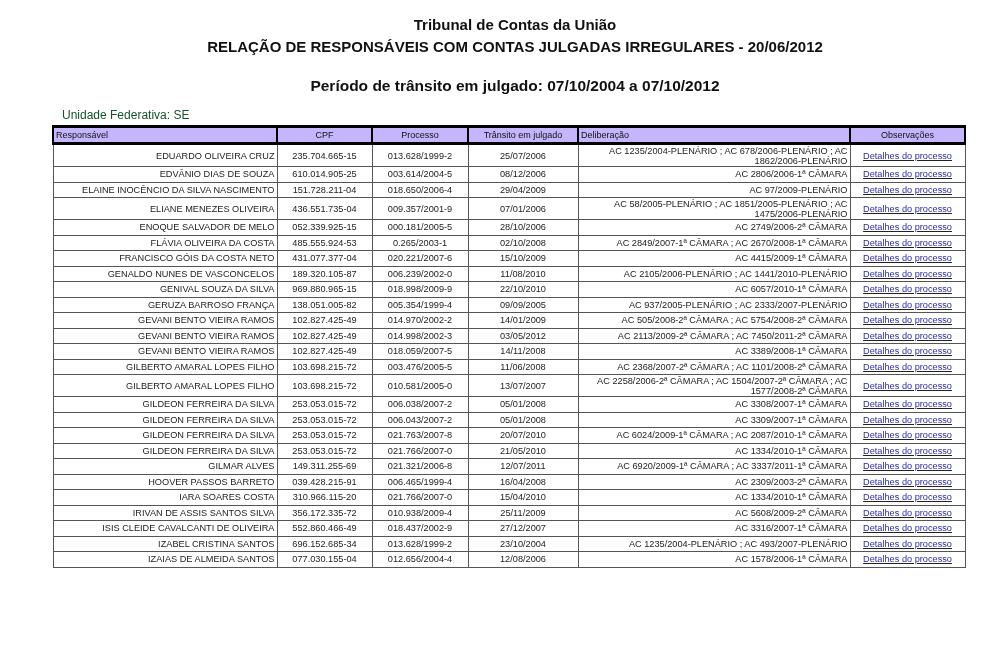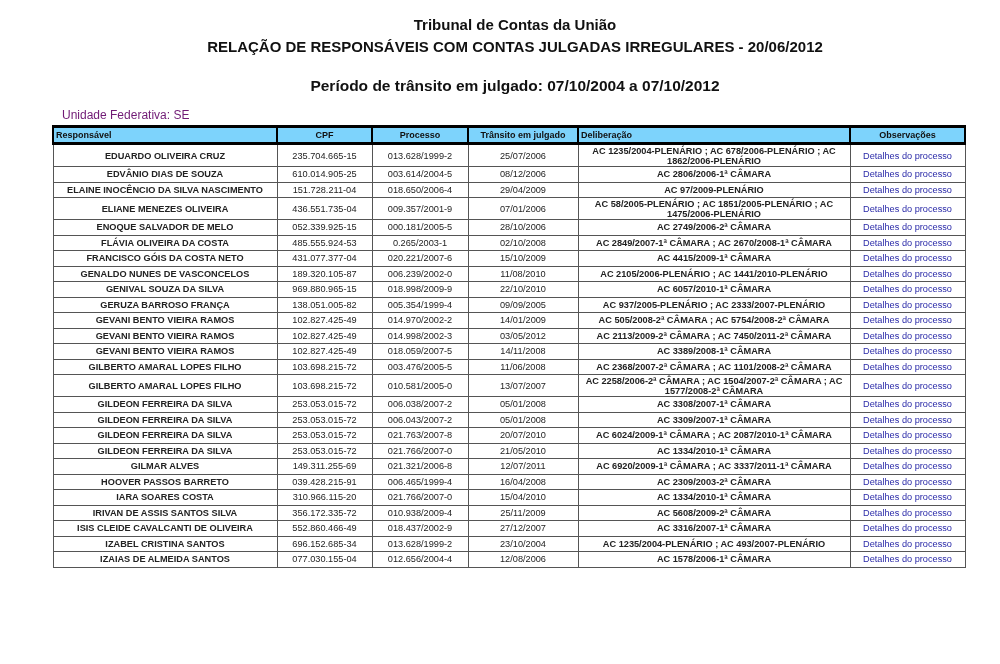--- a/index.html
+++ b/index.html
@@ -1,30 +1,30 @@
 <!DOCTYPE html>
 <html><head>
 <meta charset="utf-8">
 <style>
   html, body { margin: 0; padding: 0; background: #ffffff; }
   body { width: 1000px; height: 664px; overflow: hidden; position: relative; font-family: "Liberation Sans", sans-serif; color: #111; }
   .hdr { position: absolute; left: 0; width: 1000px; text-align: center; font-weight: bold; color: #111; }
   .h1 { top: 16px; font-size: 15px; left: 15px; }
   .h2 { top: 38px; font-size: 15px; left: 15px; }
   .h3 { top: 77px; font-size: 15.5px; left: 15px; }
-  .uf { position: absolute; left: 62px; top: 108px; font-size: 12px; color: #701a75; }
+  .uf { position: absolute; left: 62px; top: 108px; font-size: 12px; color: #14532d; }
   table.rel { position: absolute; left: 52px; top: 125px; width: 912px; border-collapse: collapse; font-size: 9.2px; table-layout: fixed; }
-  table.rel th { border: 3px solid #000; border-left-width: 2px; border-right-width: 2px; height: 14px; font-weight: bold; font-size: 9px; padding: 0 2px; background: #7dd3fc; }
+  table.rel th { border: 3px solid #000; border-left-width: 2px; border-right-width: 2px; height: 14px; font-weight: normal; font-size: 9px; padding: 0 2px; background: #c4b5fd; }
   table.rel td { border: 1px solid #555; padding: 0 2px; height: 14.5px; line-height: 10px; color: #222; vertical-align: middle; }
   table.rel tr.tall td { height: 21px; }
-  .c-name { text-align: center; font-weight: bold; }
+  .c-name { text-align: right; }
   .c-center { text-align: center; }
   th.c-name { text-align: left; }
   .link { color: #2a2aa8; text-decoration: none; cursor: pointer; }
-  td.obs { text-align: center; }
+  td.obs { text-align: center; text-decoration: underline; }
 </style>
 </head>
 <body>
 
 <div class="hdr h1">Tribunal de Contas da União</div>
 <div class="hdr h2">RELAÇÃO DE RESPONSÁVEIS COM CONTAS JULGADAS IRREGULARES - 20/06/2012</div>
 <div class="hdr h3">Período de trânsito em julgado: 07/10/2004 a 07/10/2012</div>
 <div class="uf">Unidade Federativa: SE</div>
 
 <table class="rel">

